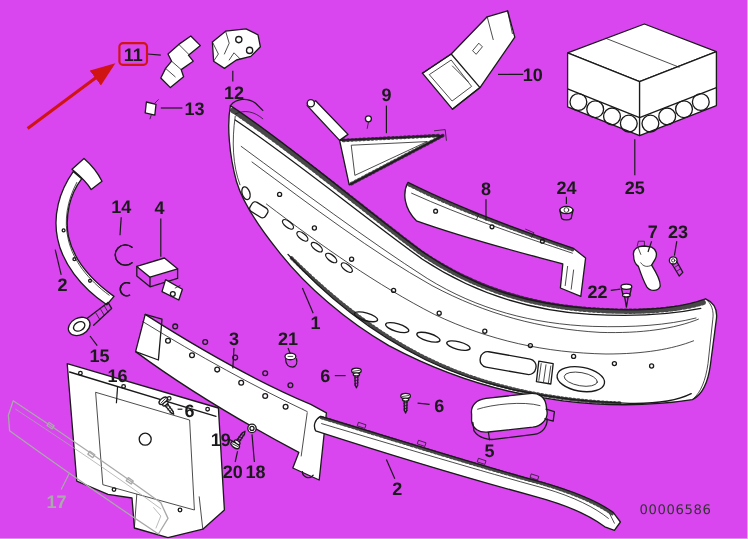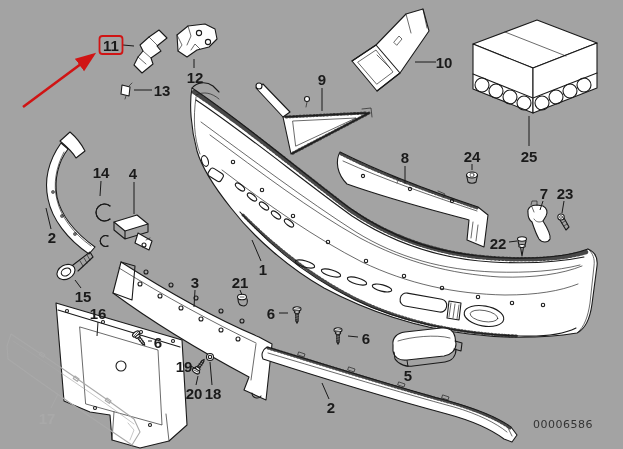--- a/index.html
+++ b/index.html
@@ -1,16 +1,16 @@
 <!DOCTYPE html>
 <html><head>
 <meta charset="utf-8">
 <style>
   html,body{margin:0;padding:0;background:#fff;}
-  .stage{position:relative;width:623px;height:449px;background:#a3a3a3;overflow:hidden;}
+  .stage{position:relative;width:623px;height:449px;background:#d946ef;overflow:hidden;}
   svg{display:block}
   .art path,.art ellipse,.art circle,.art rect,.art line,
   #screw6 path,#screw6 ellipse{fill:none;stroke:#1a1a1a;stroke-width:1.1;stroke-linejoin:round;stroke-linecap:round;}
   .art .f,#screw6 .f{fill:#fff;}
   .art .thin,#screw6 .thin{stroke-width:0.65;}
   .art .dotted{stroke-width:4.5;stroke-dasharray:1.3 2.5;opacity:.8;}
   .art .dotted3{stroke-width:3;stroke-dasharray:1.1 2.3;opacity:.8;}
   .art .muted path,.art .muted rect,.art .muted line{stroke:#a9a9a9;}
   #callout-layer text{font:700 15px "Liberation Sans",sans-serif;}
   .idnum{font:11px "DejaVu Sans",sans-serif;fill:#333;letter-spacing:.5px;}

